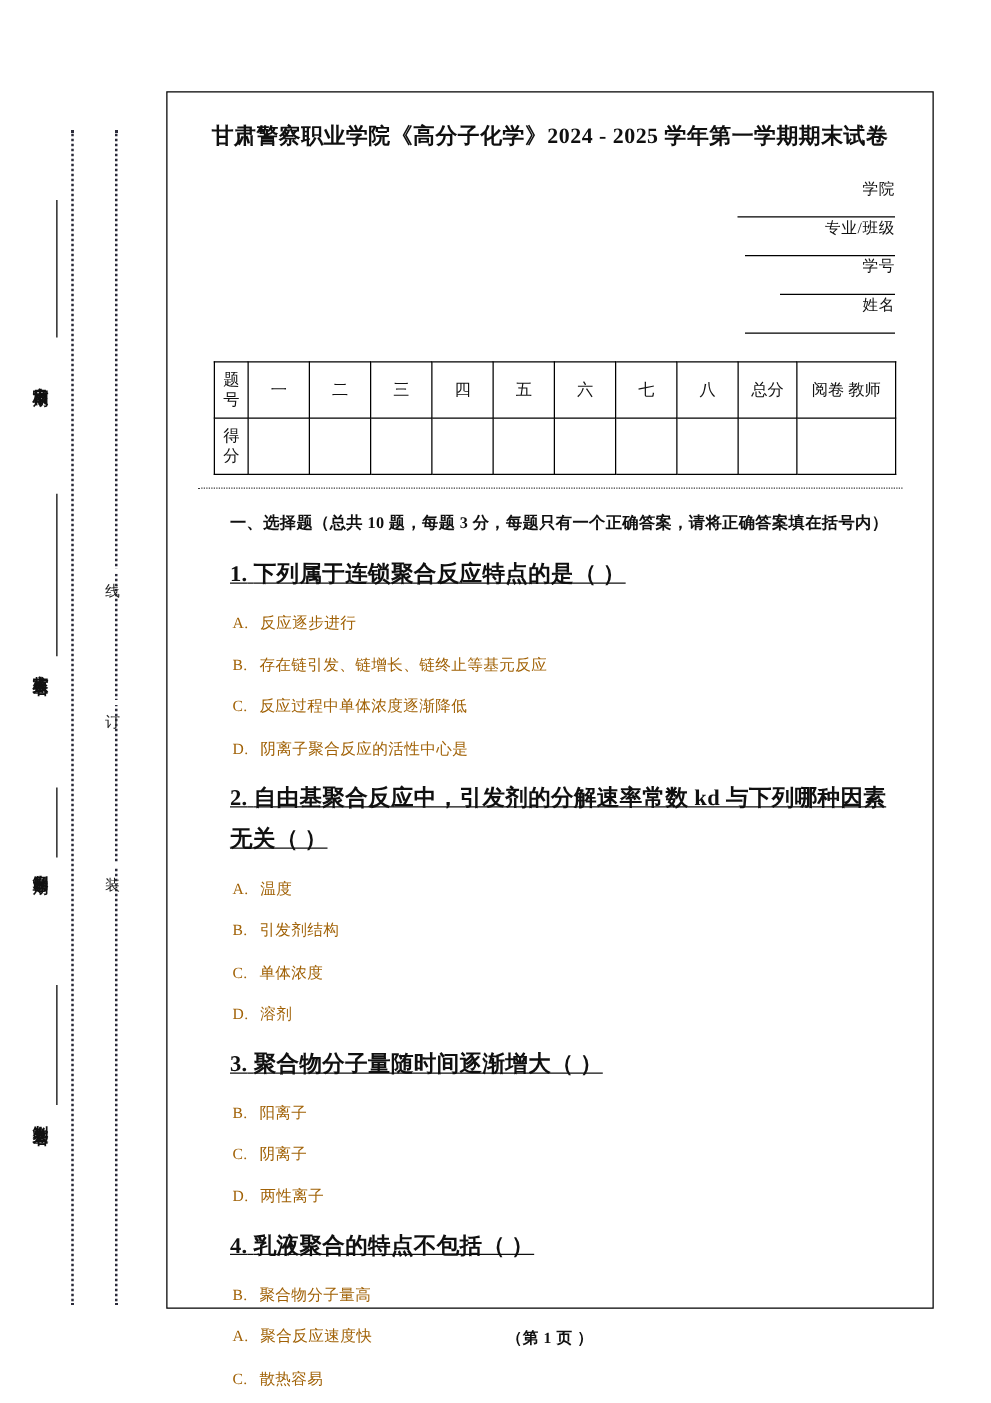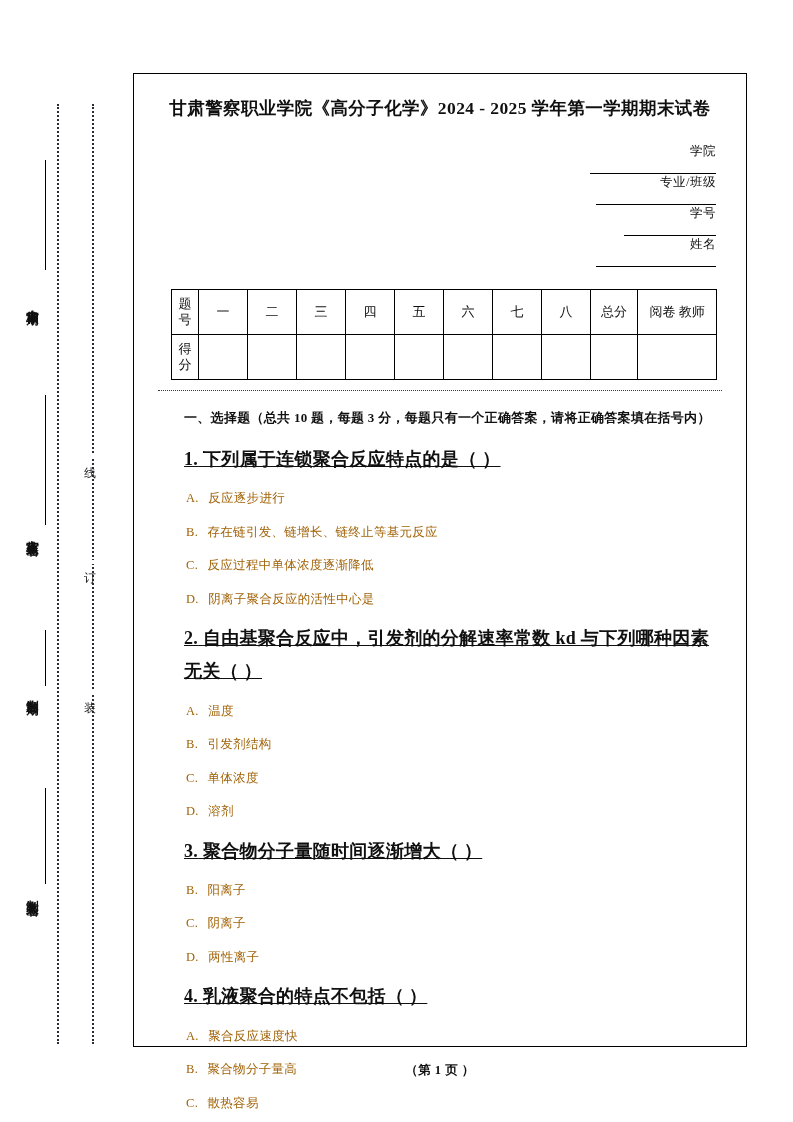--- a/index.html
+++ b/index.html
@@ -358,26 +358,26 @@
       <div class="option">
         <span class="opt-letter">D.</span>
         <span>两性离子</span>
       </div>
 
       <div class="question">
         <span>4.</span>
         <span>乳液聚合的特点不包括（   ）</span>
       </div>
       <div class="option">
+        <span class="opt-letter">B.</span>
+        <span>聚合物分子量高</span>
+      </div>
+      <div class="option">
         <span class="opt-letter">A.</span>
         <span>聚合反应速度快</span>
-      </div>
-      <div class="option">
-        <span class="opt-letter">B.</span>
-        <span>聚合物分子量高</span>
       </div>
       <div class="option">
         <span class="opt-letter">C.</span>
         <span>散热容易</span>
       </div>
       <div class="option">
         <span class="opt-letter">D.</span>
         <span>两性离子</span>
       </div>
 

